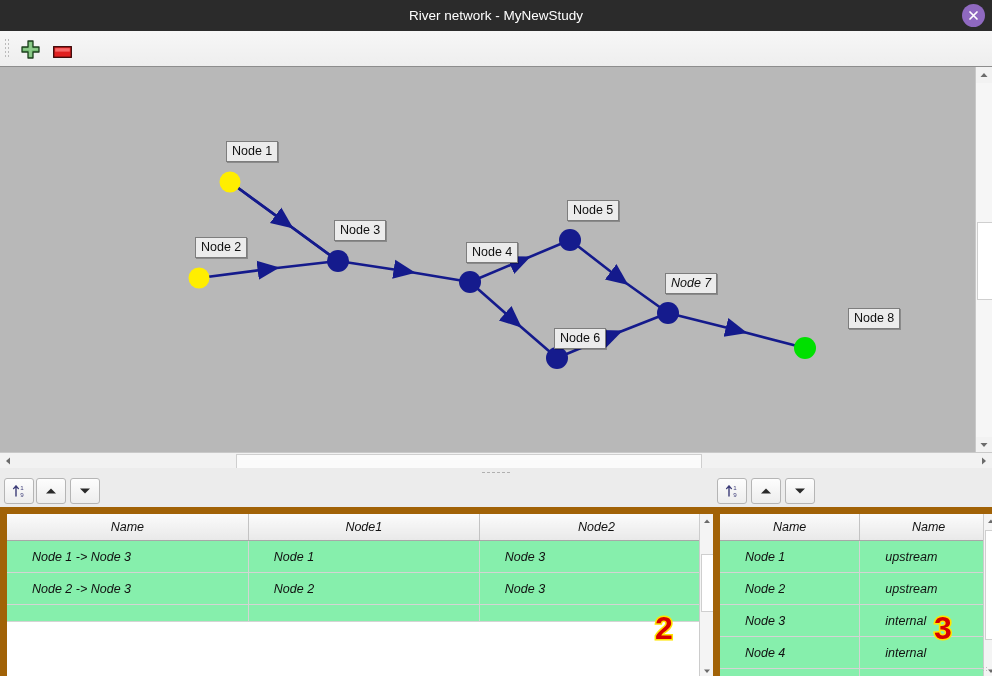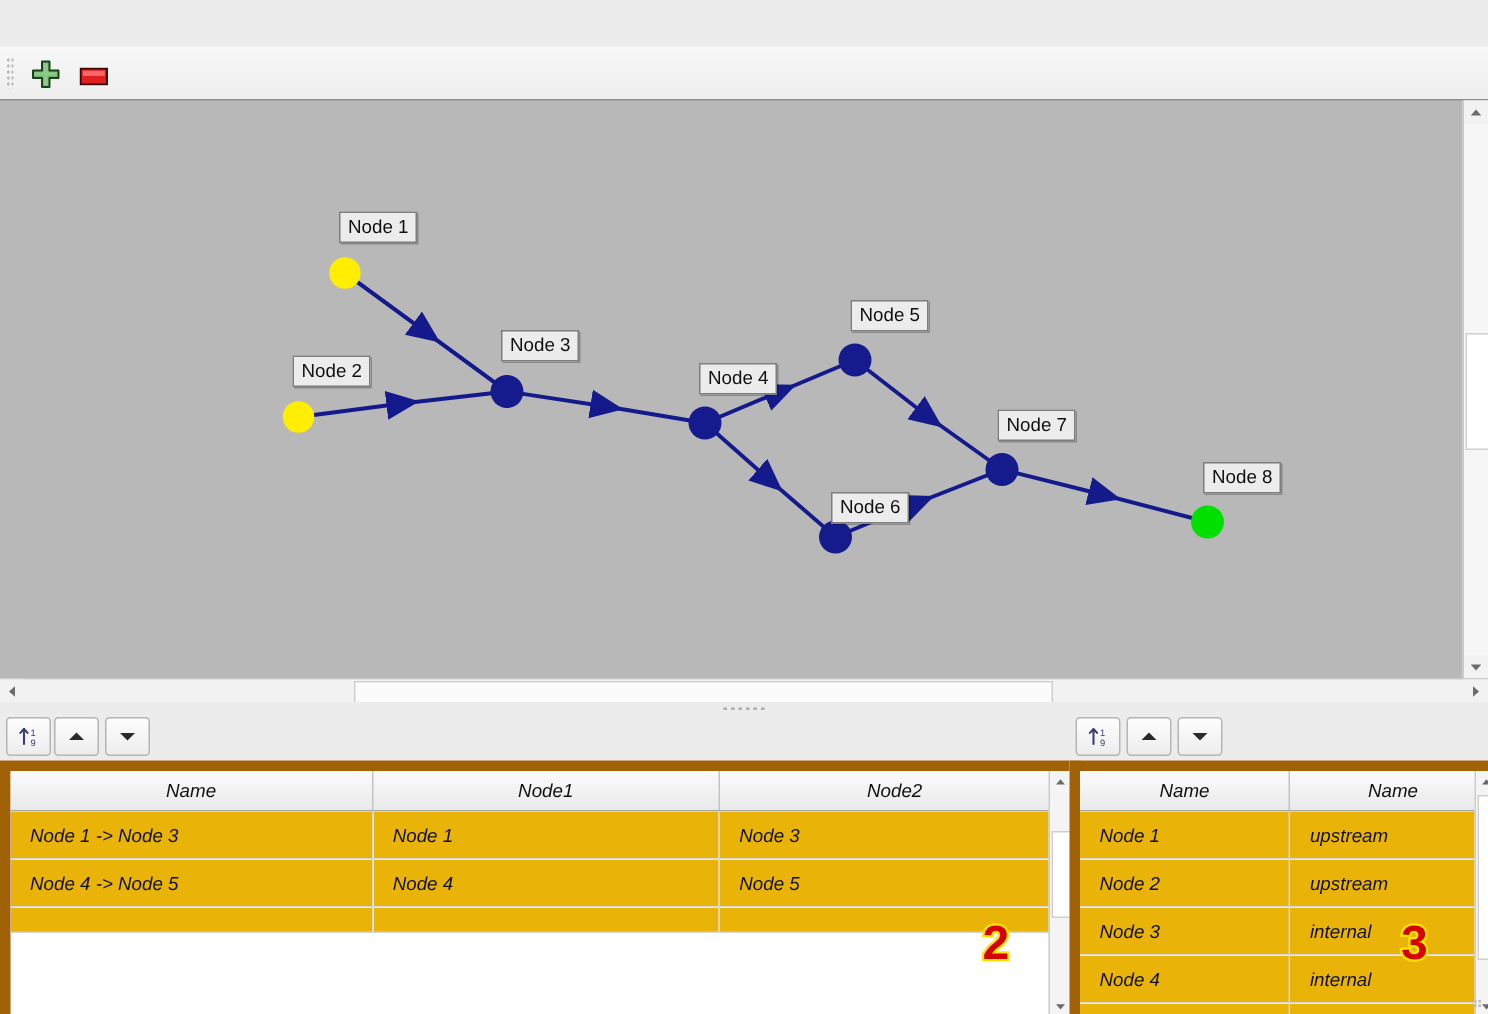--- a/index.html
+++ b/index.html
@@ -180,22 +180,22 @@
     font-weight: normal;
     color: #111;
     text-align: center;
   }
   table.grid td {
     height: 29px;
     border-right: 1px solid #d4d4d4;
     border-bottom: 1px solid #d4d4d4;
     font-size: 12.5px;
     color: #111;
-    padding-left: 13px;
-    background: #eab308;
+    padding-left: 25px;
+    background: #86efac;
     white-space: nowrap;
     overflow: hidden;
   }
   table.grid td.empty { height: 14px; }
 
   .tbl-vscroll {
     position: absolute; right: 0; top: 0;
     width: 14px; bottom: 0;
     background: #f4f4f4;
     border-left: 1px solid #cccccc;
@@ -226,20 +226,28 @@
     position:absolute; right:4px; bottom:4px; width:6px; height:6px;
     background-image: radial-gradient(#bdbdbd 40%, transparent 41%);
     background-size: 3px 3px;
   }
 </style>
 </head>
 <body>
 
 <div id="app">
 
+  <div id="titlebar">
+    <div id="title-text">River network - MyNewStudy</div>
+    <div id="close-button">
+      <svg width="13" height="13" viewBox="0 0 13 13">
+        <path d="M3 3 L10 10 M10 3 L3 10" stroke="#ffffff" stroke-width="1.7" stroke-linecap="round" fill="none"></path>
+      </svg>
+    </div>
+  </div>
 
   <div id="toolbar">
     <div id="toolbar-grip"></div>
     <div class="tb-btn" id="add-icon">
       <svg width="19" height="19" viewBox="0 0 19 19">
         <path d="M7 1 H12 V7 H18 V12 H12 V18 H7 V12 H1 V7 H7 Z" fill="#6fba6f" stroke="#1d3f1d" stroke-width="1.3" stroke-linejoin="round"></path>
         <path d="M8.2 2.2 H10.8 V8.2 H16.8 V10.3 H10.8 V16.8 H8.2 V10.3 H2.2 V8.2 H8.2 Z" fill="#a8d9a3" opacity="0.55"></path>
       </svg>
     </div>
     <div class="tb-btn" id="del-icon">
@@ -281,22 +289,22 @@
           <circle cx="805" cy="281" r="11" fill="#00e000"></circle>
         </g>
       </svg>
 
       <div class="node-label" style="left:226px;top:74px;">Node 1</div>
       <div class="node-label" style="left:195px;top:170px;">Node 2</div>
       <div class="node-label" style="left:334px;top:153px;">Node 3</div>
       <div class="node-label" style="left:466px;top:175px;">Node 4</div>
       <div class="node-label" style="left:567px;top:133px;">Node 5</div>
       <div class="node-label" style="left:554px;top:251px;margin-top:10px;">Node 6</div>
-      <div class="node-label" style="left:665px;top:206px;">Node 7</div>
-      <div class="node-label" style="left:802px;top:241px;">Node 8</div>
+      <div class="node-label" style="left:665px;top:206px;font-style:italic;">Node 7</div>
+      <div class="node-label" style="left:848px;top:241px;">Node 8</div>
     </div>
 
     <div id="annot-1">1</div>
 
     <div id="graph-vscroll">
       <div class="sb-arrow up">
         <svg width="16" height="16" viewBox="0 0 16 16">
             <path d="M4.5 10 L8 6 L11.5 10 Z" fill="#6b6b6b"></path>
           </svg>
       </div>
@@ -365,23 +373,23 @@
               <th>Node2</th>
             </tr>
           </thead>
           <tbody>
             <tr>
               <td>Node 1 -&gt; Node 3</td>
               <td>Node 1</td>
               <td>Node 3</td>
             </tr>
             <tr>
-              <td>Node 4 -&gt; Node 5</td>
-              <td>Node 4</td>
-              <td>Node 5</td>
+              <td>Node 2 -&gt; Node 3</td>
+              <td>Node 2</td>
+              <td>Node 3</td>
             </tr>
             <tr>
               <td class="empty"></td>
               <td class="empty"></td>
               <td class="empty"></td>
             </tr>
           </tbody>
         </table>
         <div class="tbl-vscroll">
           <div class="t-arrow up">

